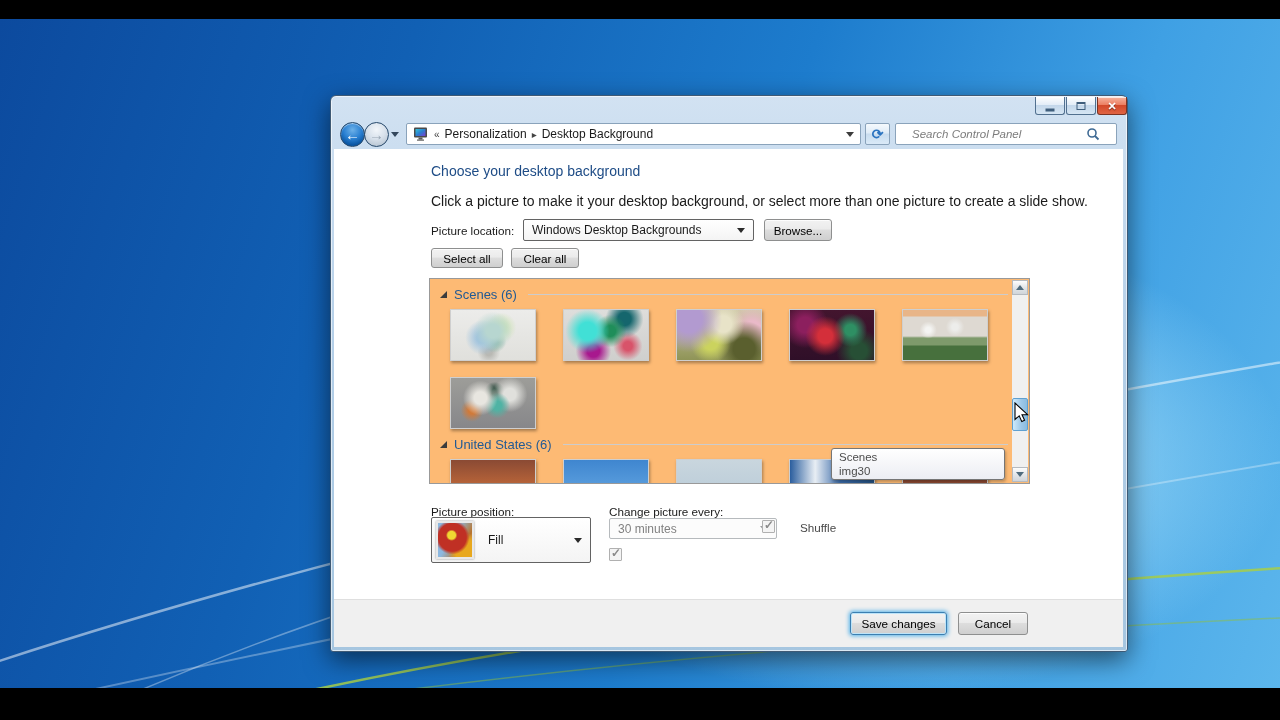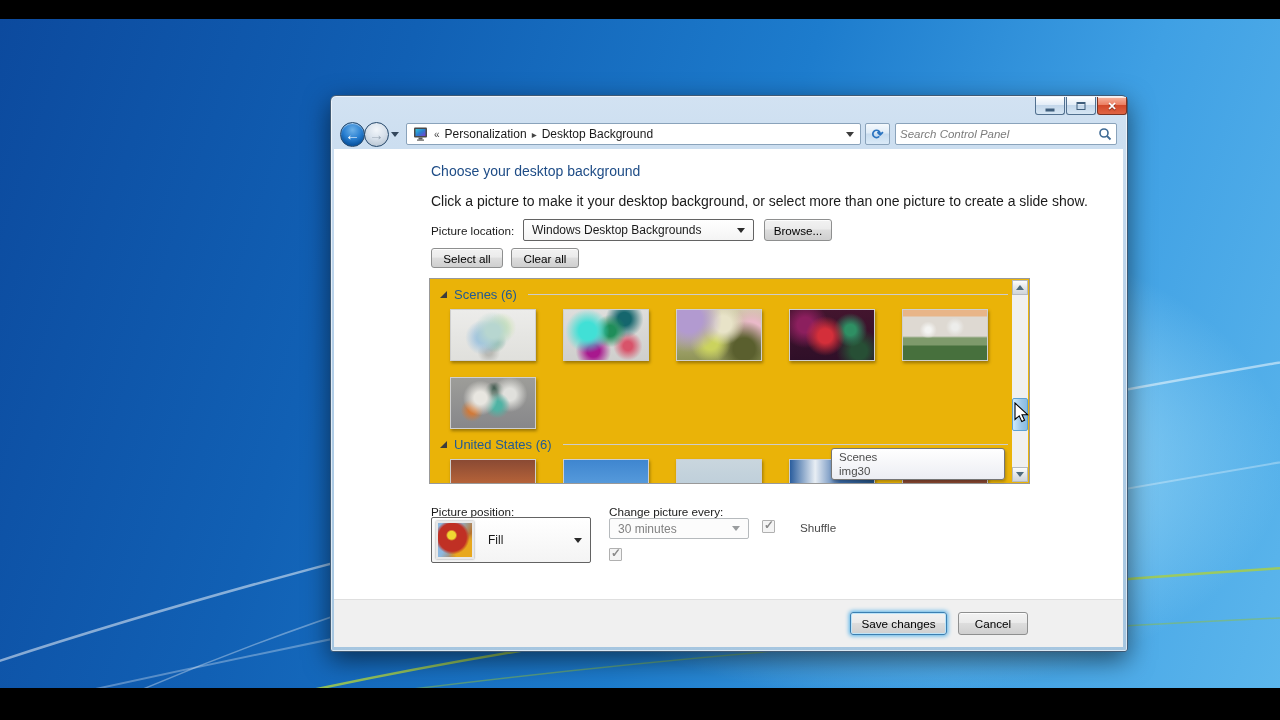--- a/index.html
+++ b/index.html
@@ -46,21 +46,21 @@
     border-left:4px solid transparent; border-right:4px solid transparent; border-top:5px solid #33475c; }
 
   .field { background:#fff; border:1px solid #8aa3bb; border-radius:2px; position:absolute; top:7px; height:22px; }
   .crumbbar { left:75px; width:455px; display:flex; align-items:center; padding:0 6px; gap:5px; }
   .crumbbar .sep { color:#444; font-size:10px; }
   .crumbbar .caret-r { margin-left:auto; width:0; height:0;
     border-left:4px solid transparent; border-right:4px solid transparent; border-top:5px solid #3c3c3c; }
   .refreshbtn { left:534px; width:25px; display:flex; align-items:center; justify-content:center;
     background:linear-gradient(#f5f9fd,#dfecf7 45%,#c8dcee 50%,#daeaf8); color:#2b74c0;
     font-size:14px; font-weight:bold; }
-  .searchbox { left:564px; width:222px; display:flex; align-items:center; padding:0 4px; }
+  .searchbox { left:564px; width:222px; display:flex; align-items:center; padding:0 16px; }
   .searchbox .ph { font-style:italic; color:#7c7c7c; font-size:11.5px; }
   .searchbox svg { margin-left:auto; }
 
   
   .win-body { position:absolute; left:3px; right:4px; top:53px; bottom:4px;
     background:#fff; overflow:hidden; }
 
   .h1 { position:absolute; left:97px; top:14px; font-size:14px; color:var(--heading,#1e4c86); }
   .sub { position:absolute; left:97px; top:44px; font-size:14px; }
 
@@ -73,21 +73,21 @@
   .combo.disabled .caret { border-top-color:#9a9d9f; }
 
   .btn { position:absolute; background:linear-gradient(#f2f2f2,#ebebeb 45%,#dddddd 50%,#cfcfcf);
     border:1px solid #8e8f8f; border-radius:3px; font-size:11.7px; color:#000;
     display:flex; align-items:center; justify-content:center; cursor:default;
     box-shadow:0 1px 0 rgba(255,255,255,.8) inset; }
   .btn.default { border-color:#3c7fb1; box-shadow:0 0 0 1px #bce4f9 inset, 0 0 4px 1px #53b1e8; }
 
   
   .list { position:absolute; left:95px; top:129px; width:601px; height:206px;
-    border:1px solid #999; background:#eab308; overflow:hidden; }
+    border:1px solid #999; background:#fdba74; overflow:hidden; }
   .list-inner { position:absolute; left:0; top:0; width:584px; }
   .grp-hdr { display:flex; align-items:center; margin:6px 6px 0 10px; height:18px; gap:7px; }
   .grp-hdr .tri { width:0; height:0; border-left:7px solid transparent; border-bottom:7px solid #3c3c3c; }
   .grp-hdr .gl { font-size:13px; color:var(--grouphdr,#215a94); white-space:nowrap; }
   .grp-hdr .rule { flex:1; height:1px; background:#ccc; margin-left:4px; }
   .thumb-row { display:flex; gap:27px; margin-left:20px; }
   .thumb-row.first { margin-top:6px; }
   .thumb-row.next { margin-top:16px; }
   .thumb { width:86px; height:52px; border:1px solid #cfcfcf; box-shadow:1px 2px 3px rgba(0,0,0,.35); cursor:pointer; }
 
@@ -254,21 +254,21 @@
     </div>
 
     <div class="lbl" style="left:97px; top:356px;">Picture position:</div>
     <div class="combo pp-combo">
       <div class="pp-thumb" id="pp-thumb" style="background: radial-gradient(circle at 40% 36%, rgb(240, 216, 50) 0px, rgb(240, 216, 50) 13%, transparent 19%), radial-gradient(circle at 42% 42%, rgb(192, 48, 36) 0px, rgb(192, 48, 36) 50%, transparent 62%), radial-gradient(circle at 88% 88%, rgb(232, 168, 30) 0px, rgb(232, 168, 30) 28%, transparent 46%), linear-gradient(120deg, rgb(140, 184, 224) 0px, rgb(140, 184, 224) 40%, rgb(184, 116, 46) 72%, rgb(232, 200, 122));"></div>
       <span class="val">Fill</span>
       <span class="caret"></span>
     </div>
 
     <div class="lbl" style="left:275px; top:356px;">Change picture every:</div>
-    <div class="combo disabled" style="left:275px; top:369px; width:140px; height:21px;">
+    <div class="combo disabled" style="left:275px; top:369px; width:168px; height:21px;">
       <span>30 minutes</span>
       <span class="caret"></span>
     </div>
 
     <div class="checkbox" style="left:428px; top:371px;">
       <span class="chk">✓</span>
     </div>
     <div class="lbl" style="left:466px; top:372px; color:#4a4a4a;">Shuffle</div>
 
     <div class="checkbox" style="left:275px; top:399px;">

